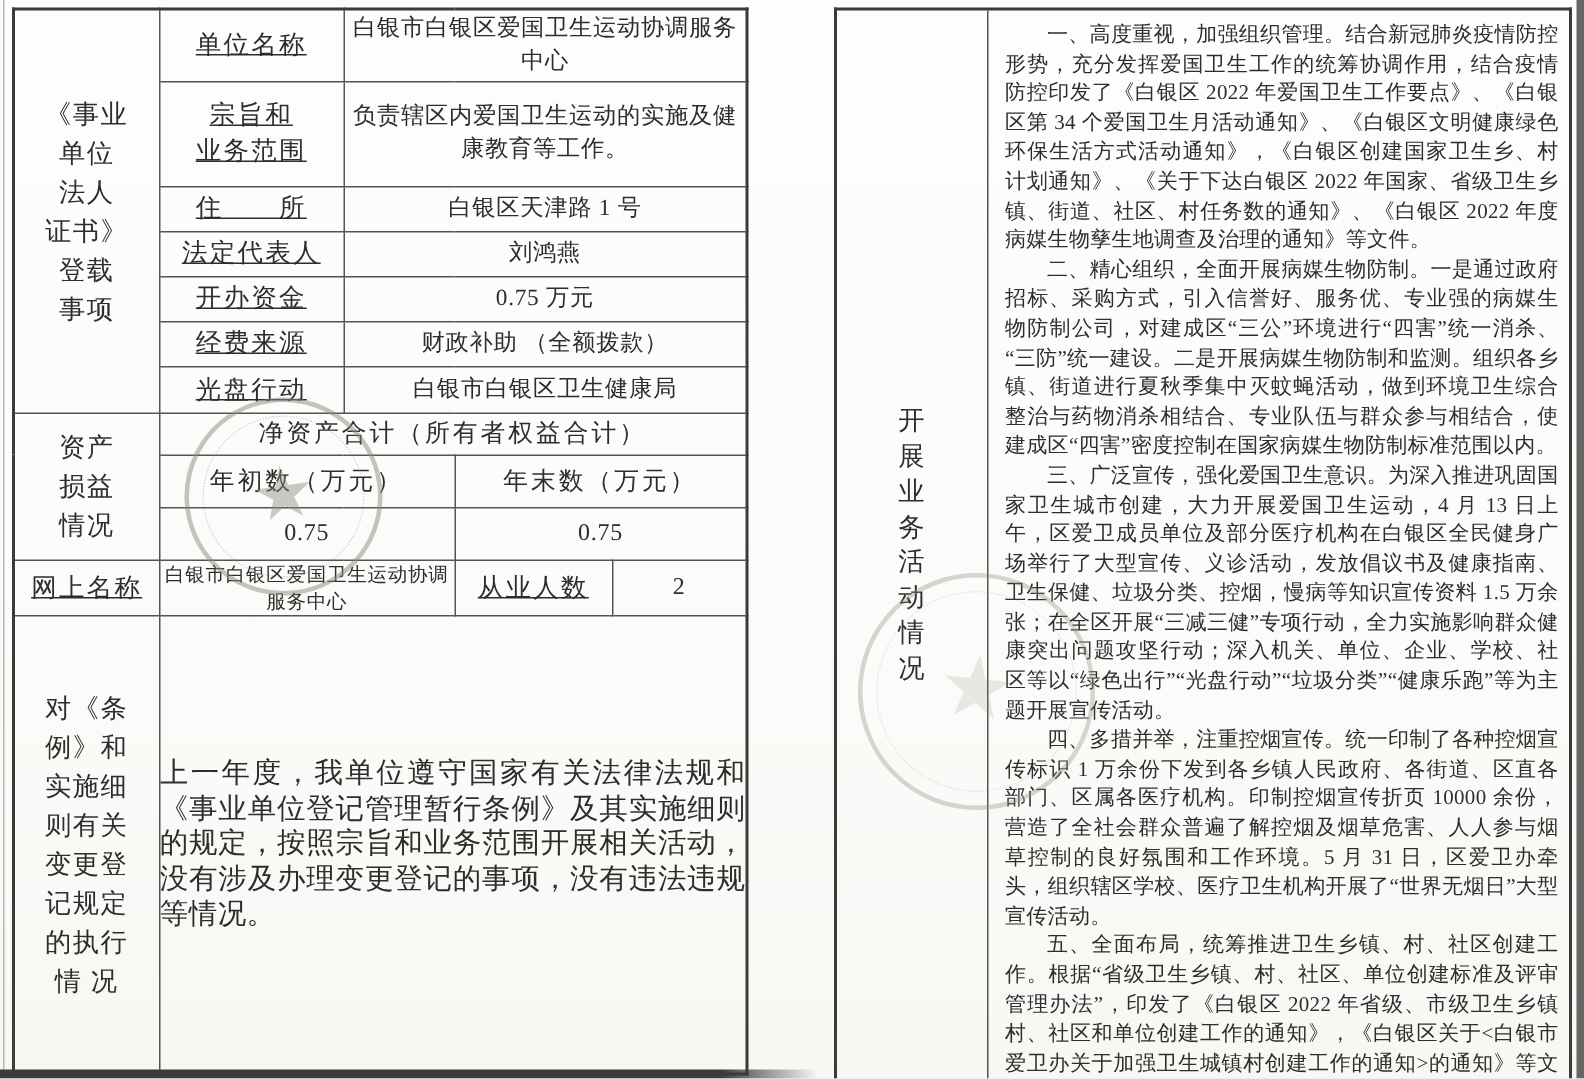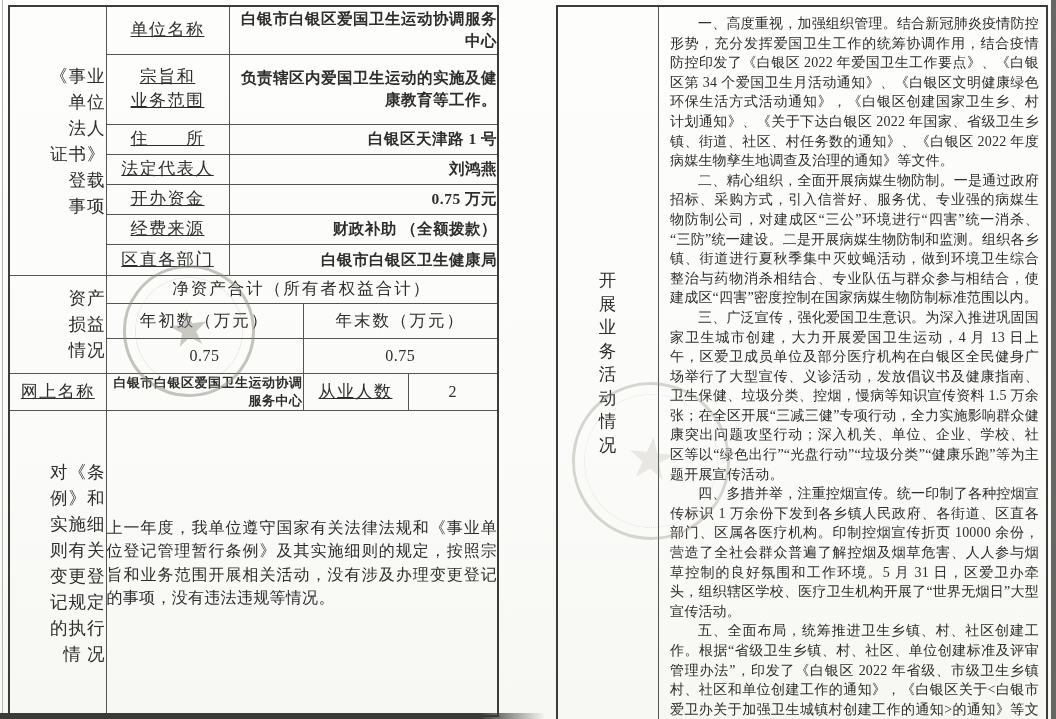--- a/index.html
+++ b/index.html
@@ -27,62 +27,61 @@
     border-collapse:collapse;table-layout:fixed;
   }
   table.formL td{
     border:1px solid #565450;
     padding:0;
     vertical-align:middle;
     overflow:hidden;
   }
   table.formL{border:2px solid #3c3b38;}
   .group{
-    text-align:right;
+    text-align:center;
     font-size:17.5px;
     line-height:26px;
     letter-spacing:1px;
     white-space:pre-line;
   }
   .lbl{
     text-align:center;
     font-size:17px;
     letter-spacing:1.5px;
     line-height:24px;
     white-space:pre-line;
     text-decoration:underline;
   }
   .val{
     font-size:15.5px;
-    text-align:right;
+    text-align:center;
     padding:2px 6px 2px 11px;
     line-height:22px;
     letter-spacing:.5px;
-    font-weight:bold;
   }
   .val-sm{
     font-size:13px;
     padding:2px 4px 2px 8px;
     line-height:18px;
     letter-spacing:.5px;
   }
   .hdr{
     text-align:center;
     font-size:16.5px;
     letter-spacing:2px;
     margin-top:24px;
   }
   .num{
     text-align:center;
     font-size:16px;
     letter-spacing:.5px;
   }
   .freeL{
     vertical-align:top;
-    font-size:16px;
+    font-size:19px;
     line-height:23.5px;
     padding:4px 8px 0 10px;
     text-align:justify;
     letter-spacing:.3px;
   }
   
   .pageR{
     position:absolute;left:556px;top:5px;
     width:492px;height:714px;
     border:2px solid #3c3b38;border-bottom:none;
@@ -164,21 +163,21 @@
     </tr>
     <tr style="height:30px">
       <td class="lbl">开办资金</td>
       <td colspan="3" class="val">0.75 万元</td>
     </tr>
     <tr style="height:30px">
       <td class="lbl">经费来源</td>
       <td colspan="3" class="val">财政补助 （全额拨款）</td>
     </tr>
     <tr style="height:31px">
-      <td class="lbl">区直各部门</td>
+      <td class="lbl">光盘行动</td>
       <td colspan="3" class="val">白银市白银区卫生健康局</td>
     </tr>
     <tr style="height:28px">
       <td rowspan="3" class="group">资产
 损益
 情况</td>
       <td colspan="4" class="hdr">净资产合计（所有者权益合计）</td>
     </tr>
     <tr style="height:35px">
       <td colspan="2" class="hdr">年初数（万元）</td>

